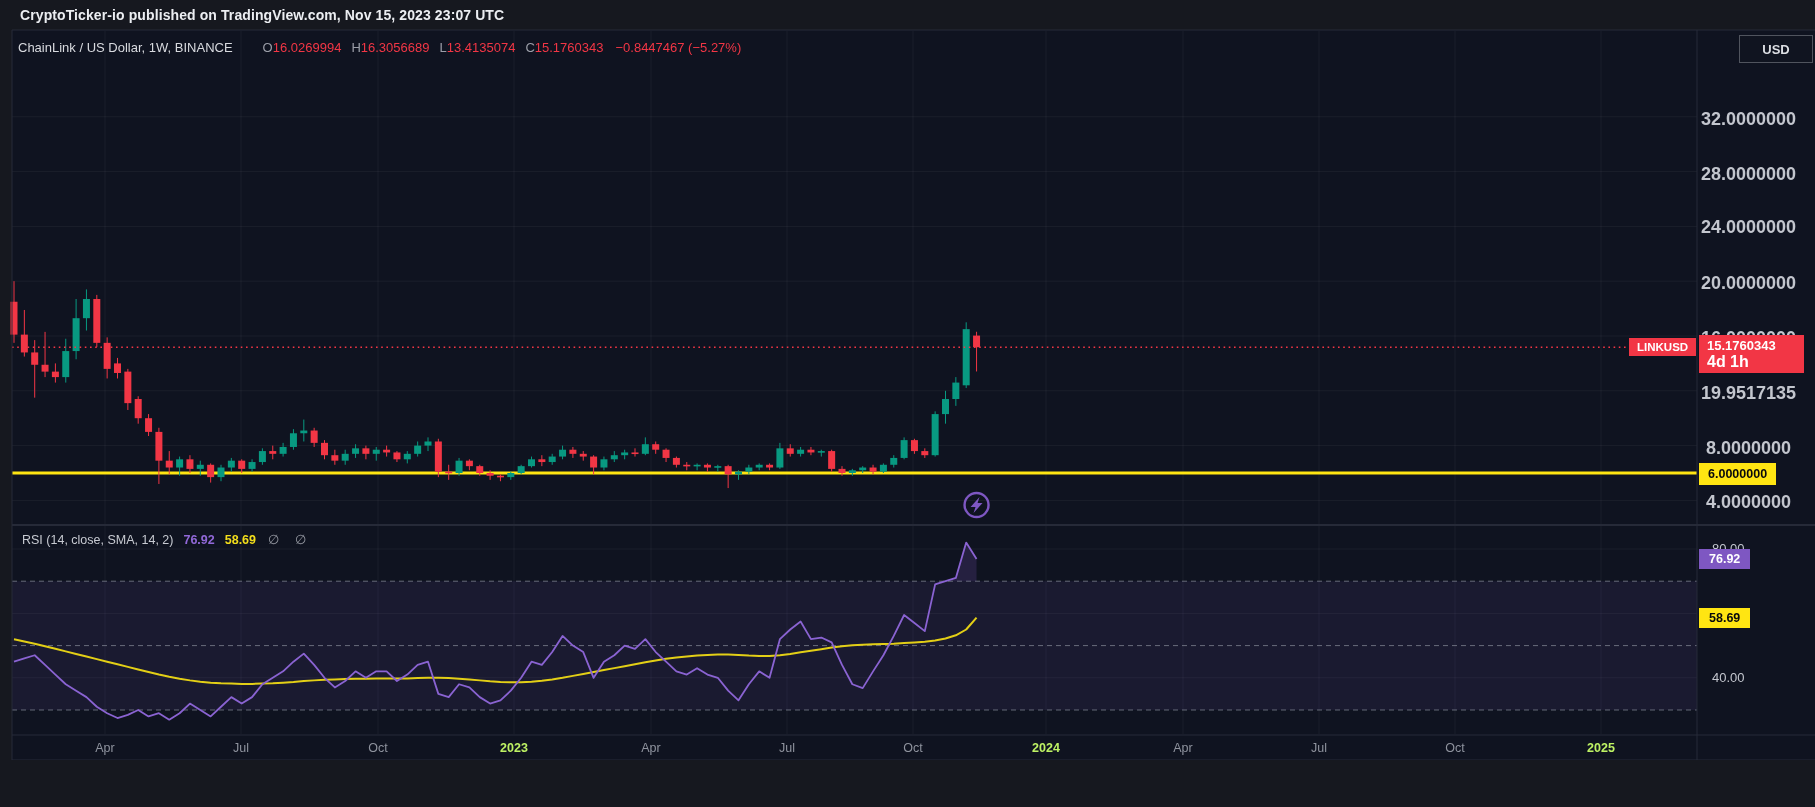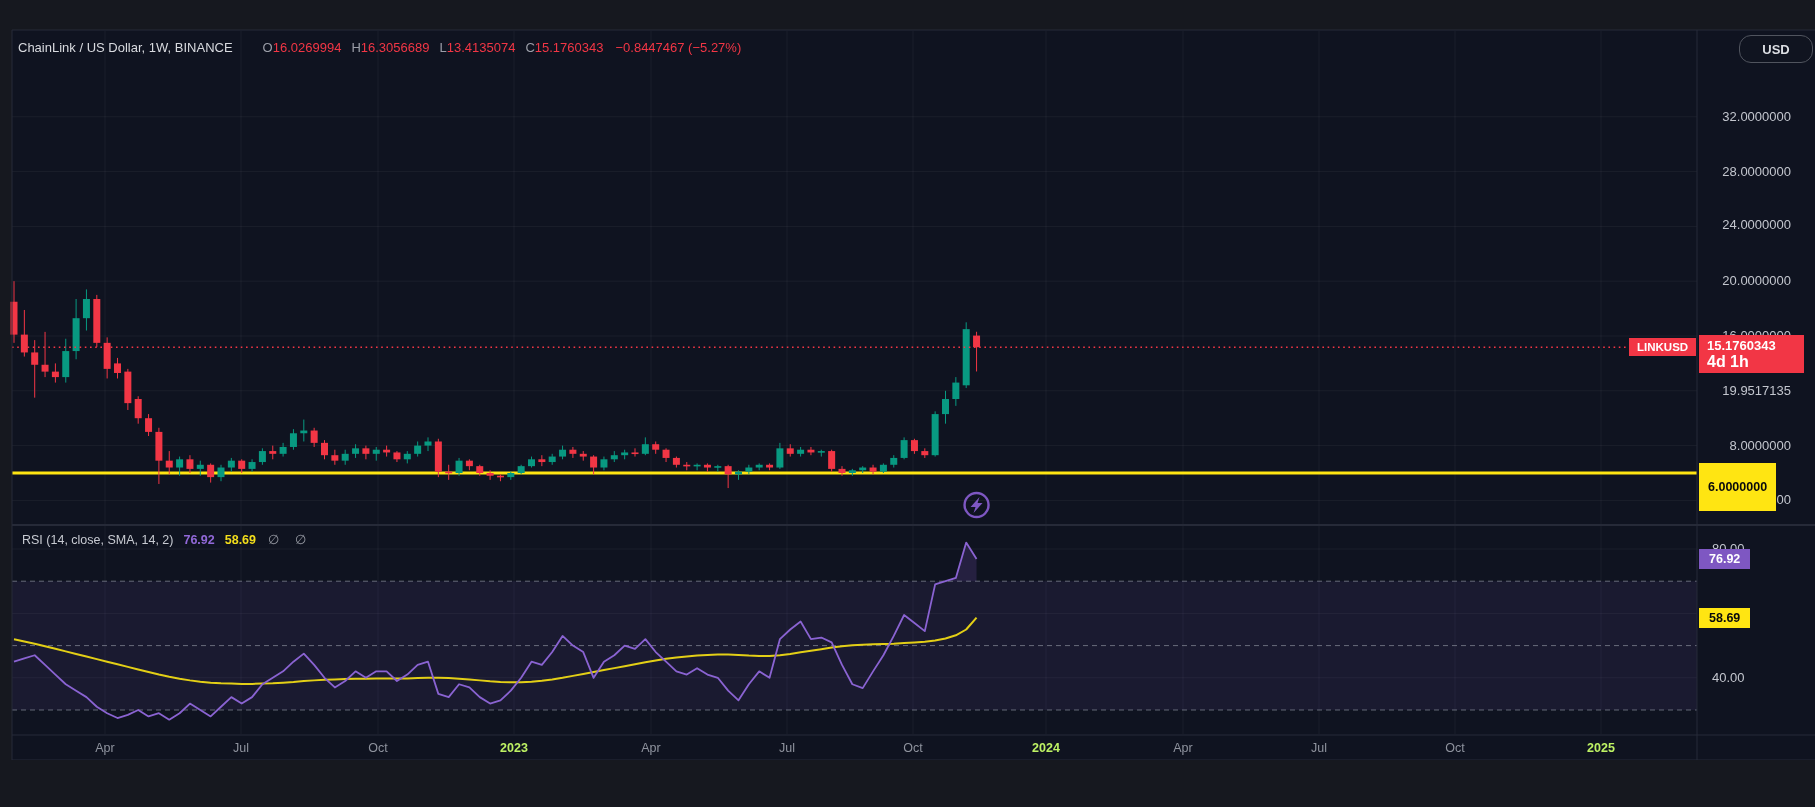--- a/index.html
+++ b/index.html
@@ -18,50 +18,53 @@
   .ohlc-prefix{color:#9b9ea8;}
   .ohlc-val{color:#f23645;margin-right:10px;}
   .chg{color:#f23645;margin-left:2px;}
   
   #legend2{left:22px;top:532px;height:16px;font-size:12.5px;white-space:nowrap;z-index:5;}
   .rsi-title{color:#c7cad1;margin-right:10px;}
   .rsi-val{color:#9168d8;font-weight:700;margin-right:10px;}
   .sma-val{color:#f2dd1b;font-weight:700;margin-right:12px;}
   .rsi-extra{color:#9598a1;font-size:13px;letter-spacing:6px;}
   
-  #usdbtn{left:1739px;top:35px;width:72px;height:26px;border:1px solid #50545e;border-radius:12px;
+  #usdbtn{left:1739px;top:35px;width:72px;height:26px;border:1px solid #50545e;border-radius:0;
           display:flex;align-items:center;justify-content:center;font-size:13px;font-weight:600;
           color:#dcdee3;z-index:6;background:#101420;}
   
-  .ptick{position:absolute;left:1701px;width:90px;text-align:right;font-size:13px;color:#c3c6ce;z-index:3;}
+  .ptick{position:absolute;left:1701px;width:90px;text-align:right;font-size:18px;color:#c3c6ce;z-index:3;font-weight:bold;}
   .rtick{position:absolute;left:1712px;width:70px;text-align:left;font-size:13px;color:#c3c6ce;z-index:3;}
   .ttick{position:absolute;top:741px;transform:translateX(-50%);font-size:12.5px;color:#8f939e;z-index:3;}
   .ttick.major{color:#bef264;font-weight:700;text-align:right;}
   
   .badge{position:absolute;z-index:4;display:flex;flex-direction:column;justify-content:center;}
   #badge-level{left:1699px;top:463px;height:20px;background:#ffe512;color:#090a0d;
-               font-size:12.5px;font-weight:700;padding:14px 9px;}
+               font-size:12.5px;font-weight:700;padding:1px 9px;}
   #badge-last{left:1699px;top:335px;height:36px;width:97px;background:#f23645;color:#fff;
               padding:1px 0 1px 8px;line-height:16px;}
   #badge-last .l1{font-size:13px;font-weight:700;}
   #badge-last .l2{font-size:16px;font-weight:bold;}
   #label-symbol{left:1629px;top:335px;height:18px;background:#f23645;color:#fff;font-size:11.5px;
                 font-weight:700;padding:0 8px;display:flex;align-items:center;z-index:4;}
   #badge-rsi{left:1699px;top:549px;height:20px;background:#7e57c2;color:#fff;
              font-size:12.5px;font-weight:700;padding:0 10px;}
   #badge-sma{left:1699px;top:608px;height:20px;background:#ffe512;color:#090a0d;
              font-size:12.5px;font-weight:700;padding:0 10px;}
   
   #footer{left:0;top:760px;width:100%;height:47px;background:#16181f;}
 </style>
 </head>
 <body>
 
 <div id="stage">
 
+  <div id="banner" class="abs">
+    <div class="abs txt">CryptoTicker-io published on TradingView.com, Nov 15, 2023 23:07 UTC</div>
+  </div>
 
   <div id="chartbg" class="abs"></div>
   <div id="axisbg" class="abs"></div>
 
   <svg id="gfx" class="abs layer" width="1815" height="807" viewBox="0 0 1815 807">
       <line x1="105" y1="31" x2="105" y2="734" stroke="rgba(255,255,255,0.05)" stroke-width="1"></line>
       <line x1="241" y1="31" x2="241" y2="734" stroke="rgba(255,255,255,0.05)" stroke-width="1"></line>
       <line x1="378" y1="31" x2="378" y2="734" stroke="rgba(255,255,255,0.05)" stroke-width="1"></line>
       <line x1="514" y1="31" x2="514" y2="734" stroke="rgba(255,255,255,0.05)" stroke-width="1"></line>
       <line x1="651" y1="31" x2="651" y2="734" stroke="rgba(255,255,255,0.05)" stroke-width="1"></line>

